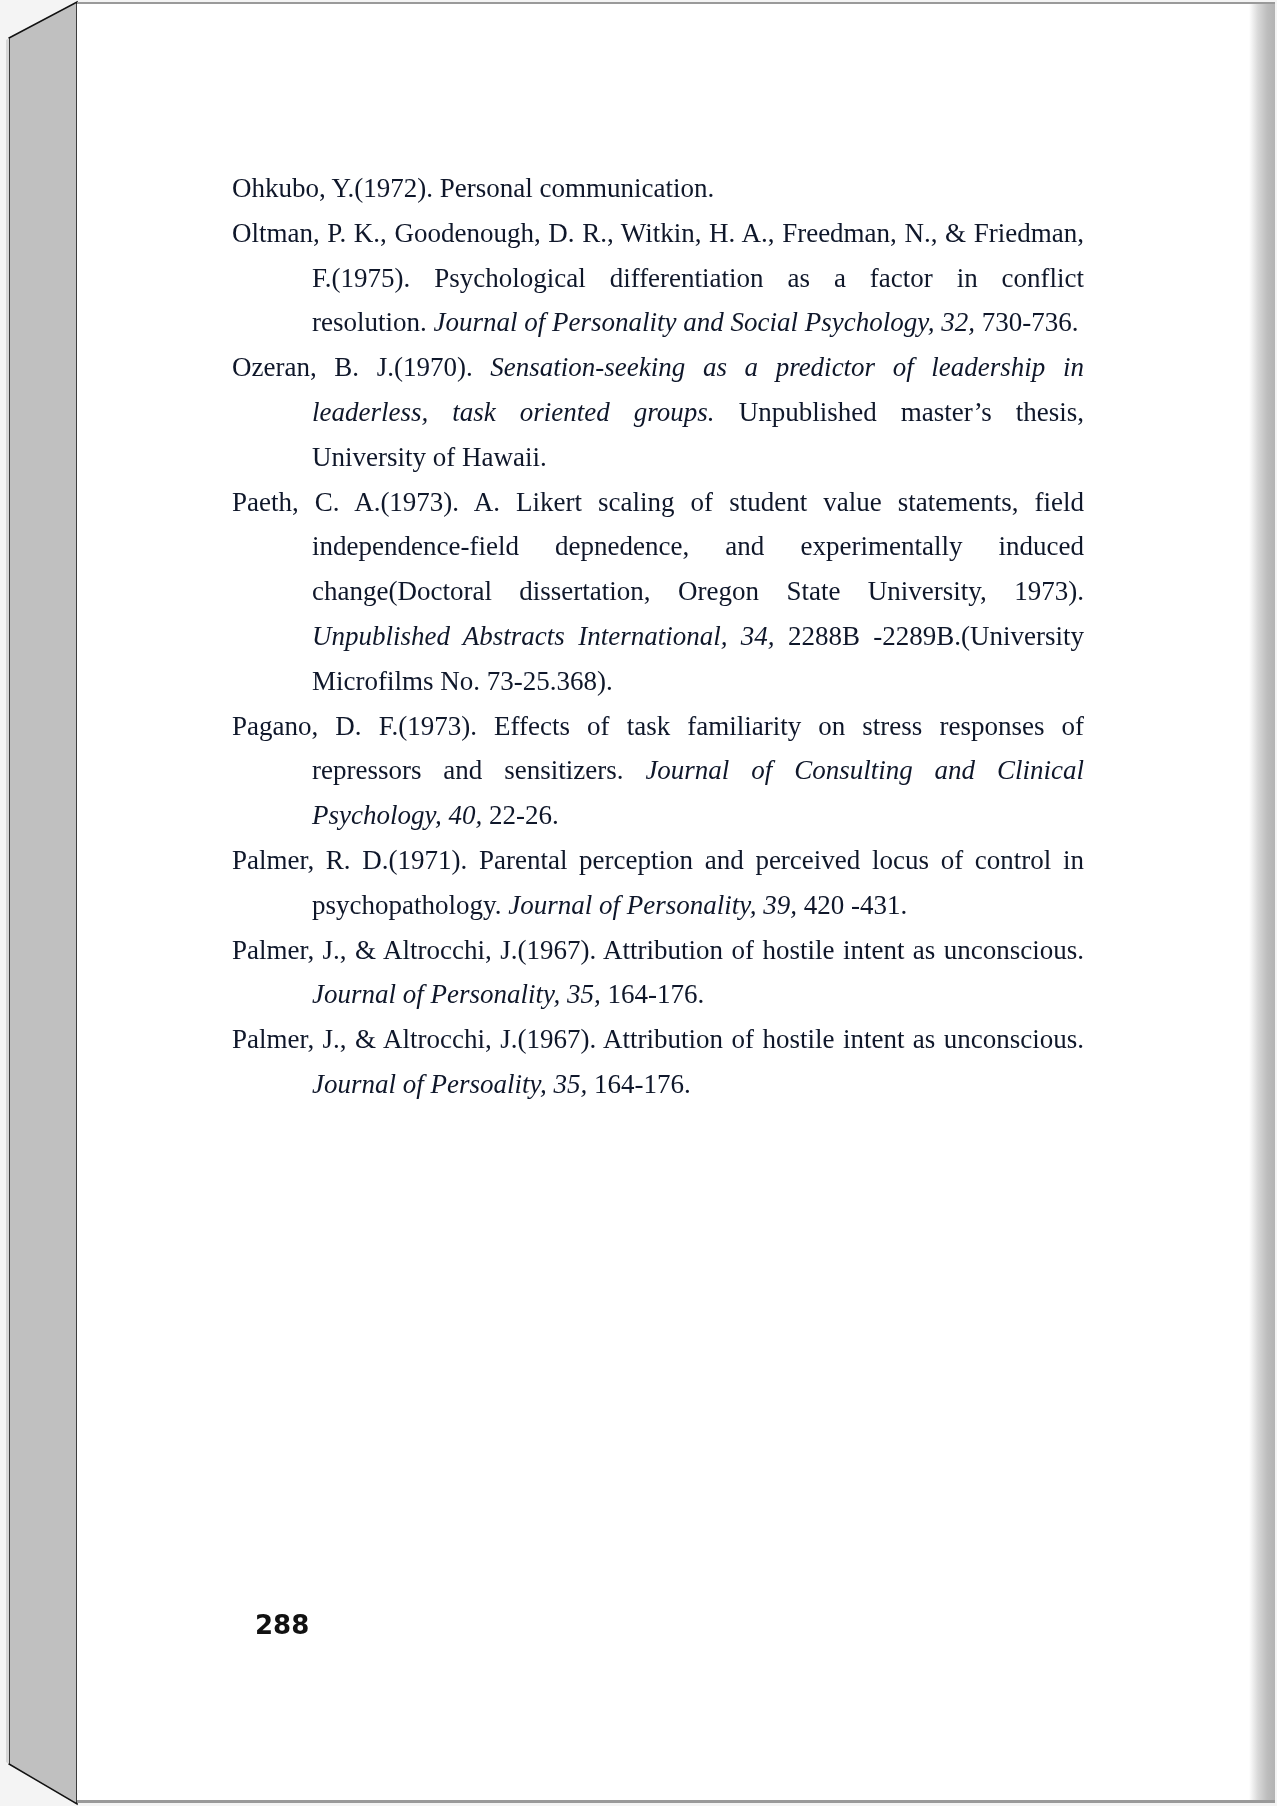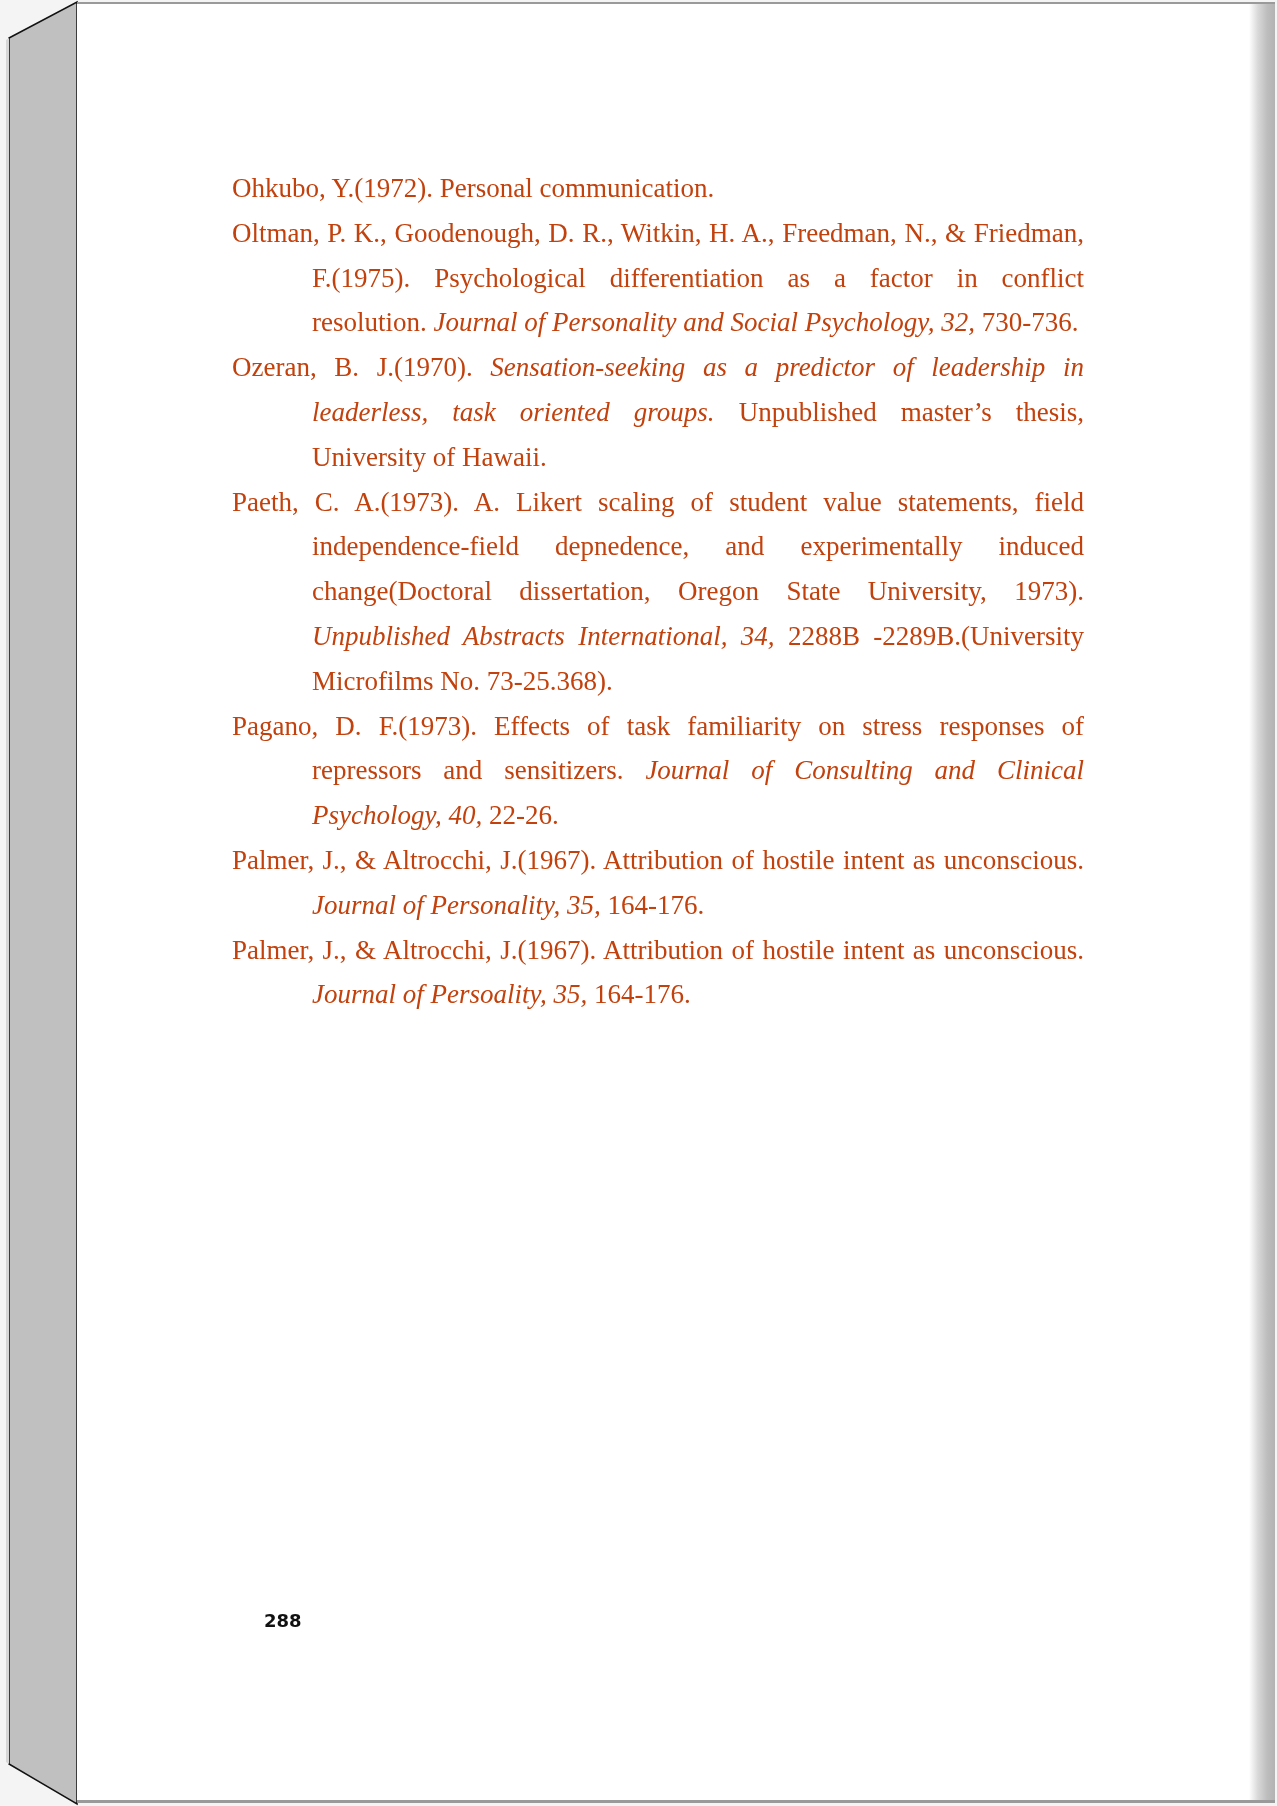--- a/index.html
+++ b/index.html
@@ -41,38 +41,38 @@
     top: 0;
     width: 26px;
     height: 100%;
     background: linear-gradient(to right, #ffffff 0%, #d8d8d8 35%, #bdbdbd 70%, #b3b3b3 100%);
   }
   .refs {
     position: absolute;
     left: 232px;
     top: 166px;
     width: 852px;
-    color: #c2410c;
+    color: #0f172a;
     font-size: 27px;
     line-height: 44.8px;
   }
   .ref {
     padding-left: 80px;
     text-indent: -80px;
     text-align: justify;
     margin: 0;
   }
   .ref .it { font-style: italic; }
   .page-number {
     position: absolute;
-    left: 264px;
+    left: 255px;
     top: 1610px;
     font-family: "DejaVu Sans", sans-serif;
     font-weight: bold;
-    font-size: 18px;
+    font-size: 26px;
     color: #111;
   }
 </style>
 </head>
 <body>
 
 <div class="spine">
   <svg width="80" height="1806" viewBox="0 0 80 1806">
     <polygon points="9,38 77,2 77,1804 9,1764" fill="#c0c0c0" stroke="#111" stroke-width="1.5"></polygon>
     <polygon points="6,40 9,38 9,1764 6,1762" fill="#d6d6d6"></polygon>
@@ -82,17 +82,18 @@
 <div class="page">
   <div class="page-shade"></div>
 </div>
 
 <div class="refs" id="refs">
     <p class="ref"><span>Ohkubo, Y.(1972). Personal communication.</span></p>
     <p class="ref"><span>Oltman, P. K., Goodenough, D. R., Witkin, H. A., Freedman, N., &amp; Friedman, F.(1975). Psychological differentiation as a fac­tor in conflict resolution. </span><span class="it">Journal of Personality and Social Psychology, 32,</span><span> 730-736.</span></p>
     <p class="ref"><span>Ozeran, B. J.(1970). </span><span class="it">Sensation-seeking as a predictor of leadership in leaderless, task oriented groups.</span><span> Unpublished master’s thesis, University of Hawaii.</span></p>
     <p class="ref"><span>Paeth, C. A.(1973). A. Likert scaling of student value statements, field independence-field depnedence, and experimentally induced change(Doctoral dissertation, Oregon State Univer­sity, 1973). </span><span class="it">Unpublished Abstracts International, 34,</span><span> 2288B -2289B.(University Microfilms No. 73-25.368).</span></p>
     <p class="ref"><span>Pagano, D. F.(1973). Effects of task familiarity on stress responses of repressors and sensitizers. </span><span class="it">Journal of Consulting and Clinical Psychology, 40,</span><span> 22-26.</span></p>
+    <p class="ref"><span>Palmer, R. D.(1971). Parental perception and perceived locus of control in psychopathology. </span><span class="it">Journal of Personality, 39,</span><span> 420 -431.</span></p>
     <p class="ref"><span>Palmer, J., &amp; Altrocchi, J.(1967). Attribution of hostile intent as unconscious. </span><span class="it">Journal of Personality, 35,</span><span> 164-176.</span></p>
     <p class="ref"><span>Palmer, J., &amp; Altrocchi, J.(1967). Attribution of hostile intent as unconscious. </span><span class="it">Journal of Persoality, 35,</span><span> 164-176.</span></p>
   </div>
 
 <div class="page-number">288</div>
 
 </body></html>

